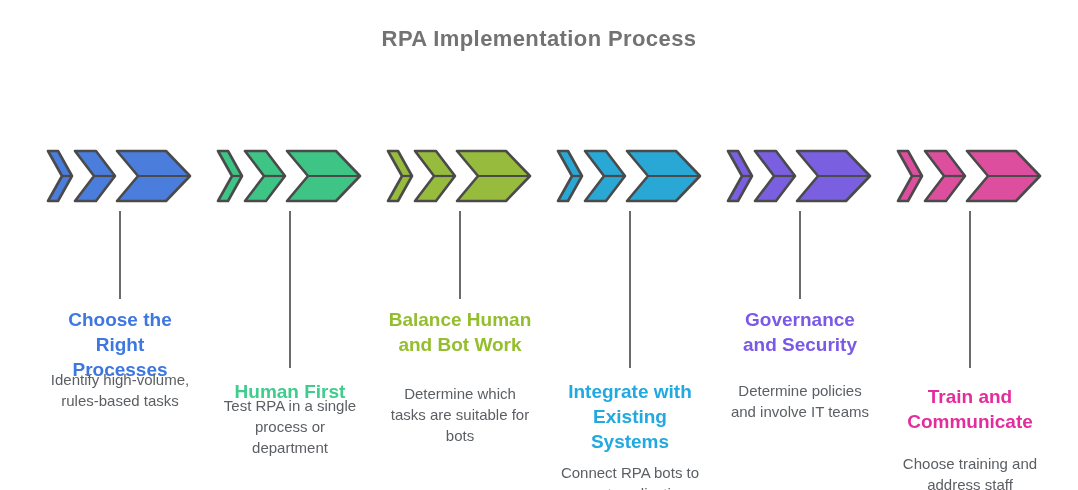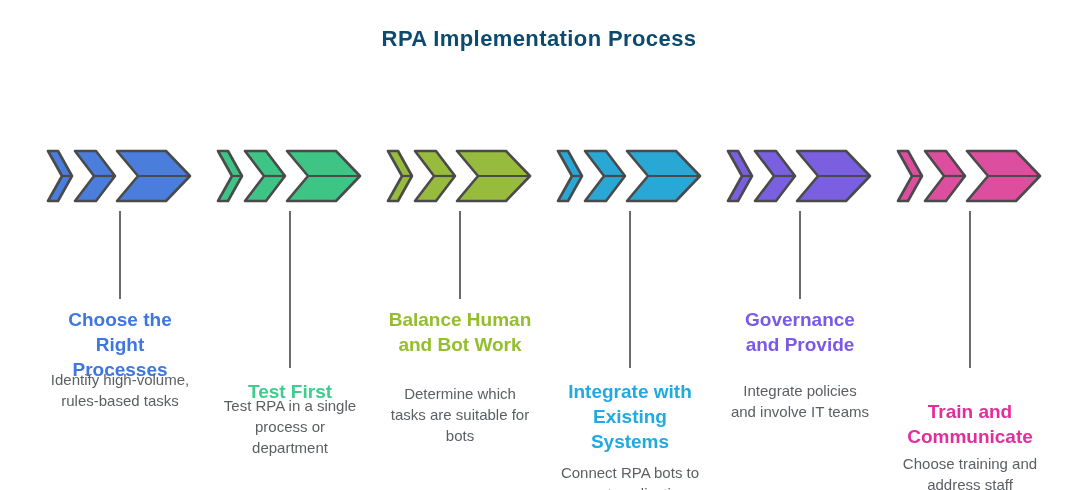--- a/index.html
+++ b/index.html
@@ -2,42 +2,42 @@
 <html><head>
 <meta charset="utf-8">
 <style>
   html,body { margin:0; padding:0; background:#ffffff; }
   .canvas {
     position:relative; width:1078px; height:490px; background:#ffffff;
     font-family:"Liberation Sans", sans-serif; overflow:hidden;
   }
   .title {
     position:absolute; top:26px; left:0; width:100%; margin:0;
-    text-align:center; font-size:22px; font-weight:700; color:#0c4a6e;
+    text-align:center; font-size:22px; font-weight:700; color:#737373;
     letter-spacing:0.4px;
   }
   .step { position:absolute; top:0; width:170px; height:100%;margin-top:43px; }
   .s1{left:35px} .s2{left:205px} .s3{left:375px} .s4{left:545px} .s5{left:715px} .s6{left:885px}
 
   .chev { position:absolute; left:10px; top:106px; width:150px; height:54px; overflow:visible; }
   .chev polygon { fill:var(--c); stroke:#4a4a4a; stroke-width:2.6; stroke-linejoin:round; }
   .chev line { stroke:#4a4a4a; stroke-width:2.2; }
 
   .vline { position:absolute; left:84px; top:168px; width:2px; background:#6b6b6b; }
   .top .vline { height:88px; }
   .bottom .vline { height:157px; }
 
   .heading {
     position:absolute; left:0; width:170px; text-align:center;
     font-weight:700; font-size:19px; line-height:25px;
     color:var(--hc); white-space:pre-line;
   }
   .top .heading { top:264px; }
   .bottom .heading { top:336px; }
-  .s6 .heading { top:356px; }
+  .s6 .heading { top:341px; }
 
   .desc {
     position:absolute; left:-5px; width:180px; text-align:center;
     font-size:15px; line-height:21px; color:#5b5f63; white-space:pre-line;
   }
   .s1 .desc{top:326px} .s2 .desc{top:352px} .s3 .desc{top:340px}
   .s4 .desc{top:419px} .s5 .desc{top:337px} .s6 .desc{top:410px}
 </style>
 </head>
 <body>
@@ -65,21 +65,21 @@
   <div class="step s2 bottom" style="--c: #3EC485; --hc: #3ECD8C;">
     <svg class="chev" viewBox="0 0 150 54">
       <polygon points="3,2 13,2 27,27 13,52 3,52 17,27"></polygon>
       <line x1="17" y1="27" x2="27" y2="27"></line>
       <polygon points="30,2 51,2 70,27 51,52 30,52 49,27"></polygon>
       <line x1="49" y1="27" x2="70" y2="27"></line>
       <polygon points="72,2 121,2 145,27 121,52 72,52 93,27"></polygon>
       <line x1="93" y1="27" x2="145" y2="27"></line>
     </svg>
     <div class="vline"></div>
-    <div class="heading">Test First</div>
+    <div class="heading">Human First</div>
     <div class="desc">Test RPA in a single
 process or
 department</div>
   </div>
 
   <div class="step s3 top" style="--c: #97BC3D; --hc: #94BE2D;">
     <svg class="chev" viewBox="0 0 150 54">
       <polygon points="3,2 13,2 27,27 13,52 3,52 17,27"></polygon>
       <line x1="17" y1="27" x2="27" y2="27"></line>
       <polygon points="30,2 51,2 70,27 51,52 30,52 49,27"></polygon>
@@ -116,22 +116,22 @@
     <svg class="chev" viewBox="0 0 150 54">
       <polygon points="3,2 13,2 27,27 13,52 3,52 17,27"></polygon>
       <line x1="17" y1="27" x2="27" y2="27"></line>
       <polygon points="30,2 51,2 70,27 51,52 30,52 49,27"></polygon>
       <line x1="49" y1="27" x2="70" y2="27"></line>
       <polygon points="72,2 121,2 145,27 121,52 72,52 93,27"></polygon>
       <line x1="93" y1="27" x2="145" y2="27"></line>
     </svg>
     <div class="vline"></div>
     <div class="heading">Governance
-and Provide</div>
-    <div class="desc">Integrate policies
+and Security</div>
+    <div class="desc">Determine policies
 and involve IT teams</div>
   </div>
 
   <div class="step s6 bottom" style="--c: #DD4F9E; --hc: #E42D9D;">
     <svg class="chev" viewBox="0 0 150 54">
       <polygon points="3,2 13,2 27,27 13,52 3,52 17,27"></polygon>
       <line x1="17" y1="27" x2="27" y2="27"></line>
       <polygon points="30,2 51,2 70,27 51,52 30,52 49,27"></polygon>
       <line x1="49" y1="27" x2="70" y2="27"></line>
       <polygon points="72,2 121,2 145,27 121,52 72,52 93,27"></polygon>

